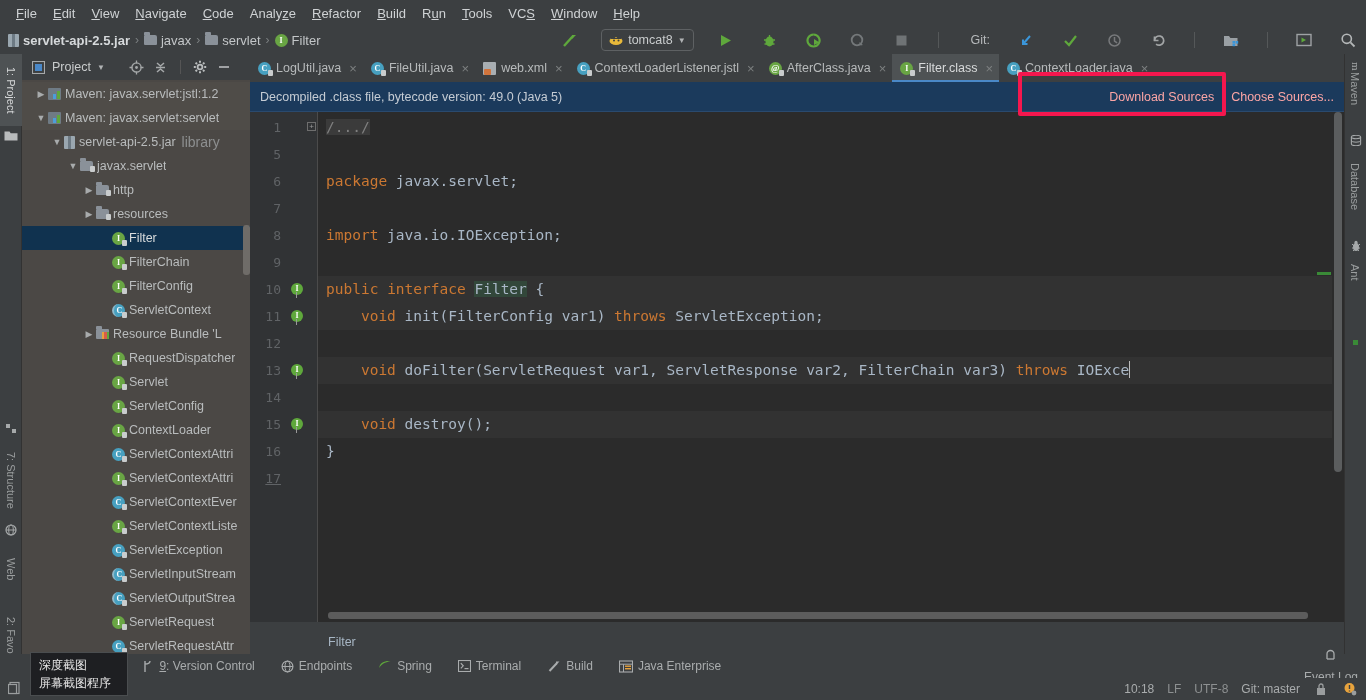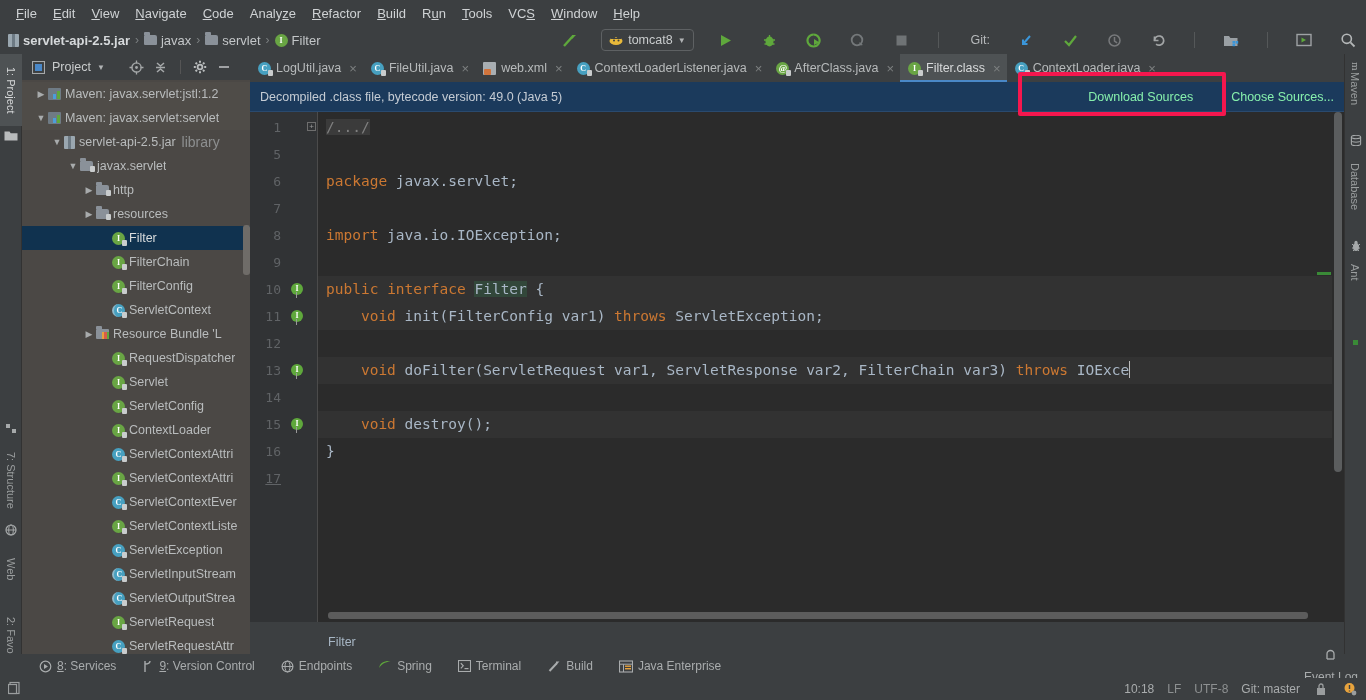--- a/index.html
+++ b/index.html
@@ -136,21 +136,21 @@
   .ico-xml::after{content:'';position:absolute;left:1px;bottom:0;width:7px;height:6px;background:#d1743c;border-radius:1px;}
 
   
   .banner {
     position: absolute; left: 250px; top: 82px; width: 1094px; height: 30px;
     background: #1b3a5c; border-bottom: 1px solid #2a4a6e;
     display: flex; align-items: center; padding: 0 10px;
     font-size: 12.5px; color: #c5ccd4;
   }
   .banner .spacer { flex: 1; }
-  .banner a { color: #86efac; text-decoration: none; margin-left: 38px; cursor: pointer; }
+  .banner a { color: #fca5a5; text-decoration: none; margin-left: 17px; cursor: pointer; }
 
   
   .annot-rect {
     position: absolute; left: 1018px; top: 72px; width: 208px; height: 44px;
     border: 4px solid #f5174e; border-radius: 2px; pointer-events: none; z-index: 40;
   }
 
   
   .editor {
     position: absolute; left: 250px; top: 112px; width: 1094px; height: 510px;
@@ -628,21 +628,21 @@
         <span>FileUtil.java</span>
         <span class="x">×</span>
       </div>
       <div class="tab">
         <span class="ico-xml" style="display: inline-flex; align-items: center; justify-content: center; flex: 0 0 auto;"></span>
         <span>web.xml</span>
         <span class="x">×</span>
       </div>
       <div class="tab">
         <span class="ico-class lockdot" style="display: inline-flex; align-items: center; justify-content: center; flex: 0 0 auto;">C</span>
-        <span>ContextLoaderListener.java</span>
+        <span>ContextLoaderListener.jstl</span>
         <span class="x">×</span>
       </div>
       <div class="tab">
         <span class="ico-iface lockdot" style="font-size: 9px; display: inline-flex; align-items: center; justify-content: center; flex: 0 0 auto;">@</span>
         <span>AfterClass.java</span>
         <span class="x">×</span>
       </div>
       <div class="tab active">
         <span class="ico-iface lockdot" style="display: inline-flex; align-items: center; justify-content: center; flex: 0 0 auto;">I</span>
         <span>Filter.class</span>
@@ -797,14 +797,18 @@
       <span class="sb-ico">
         <svg width="14" height="14" viewBox="0 0 14 14">
             <circle cx="6.5" cy="6" r="5" fill="#e8a33d"></circle>
             <path d="M6.5 3 v4 M6.5 8.6 v0.8" stroke="#3c3f41" stroke-width="1.4"></path>
             <circle cx="11" cy="11" r="2.4" fill="#9a9d9e"></circle>
           </svg>
       </span>
     </span>
   </div>
 
+  <div class="tooltip">
+    <div>深度截图</div>
+    <div>屏幕截图程序</div>
+  </div>
 
 </div>
 
 </body></html>

